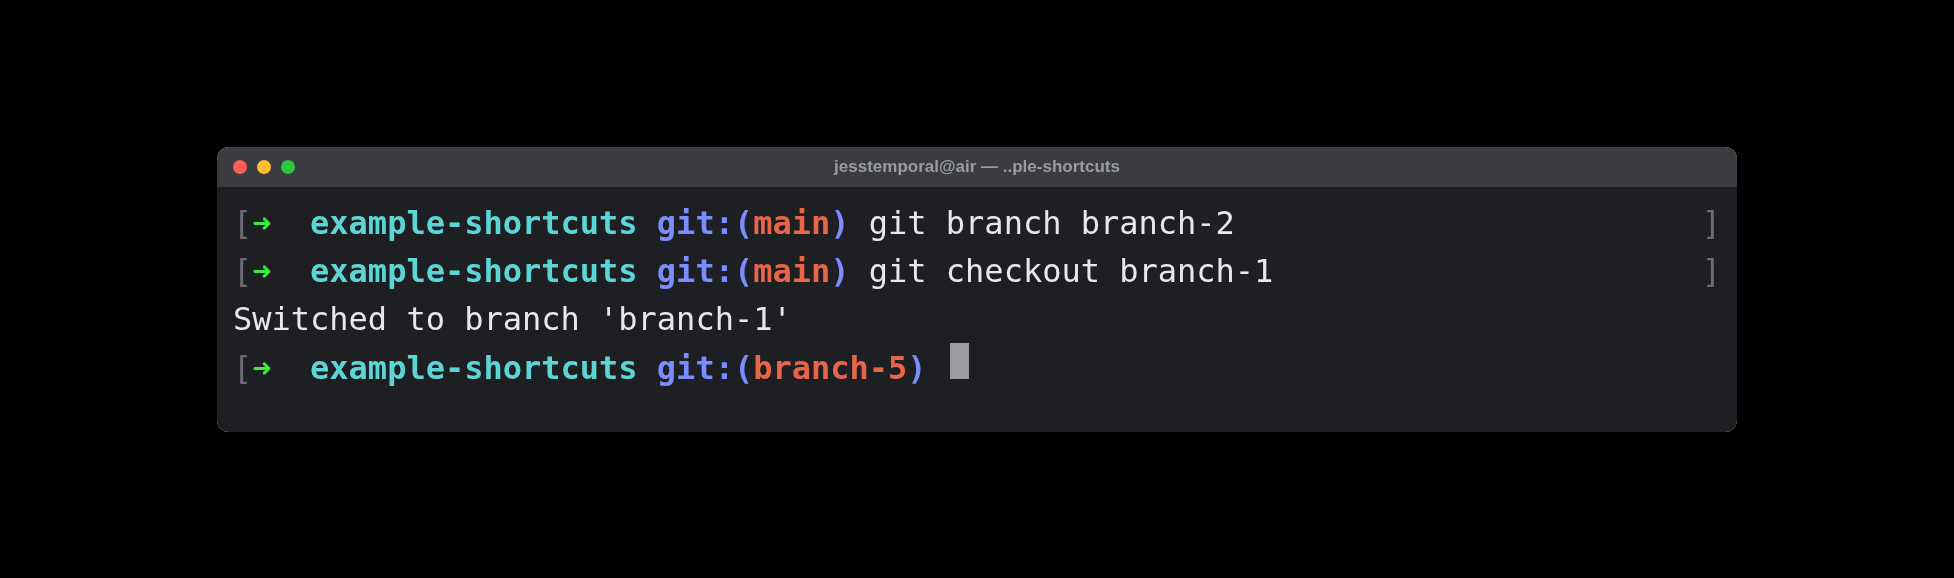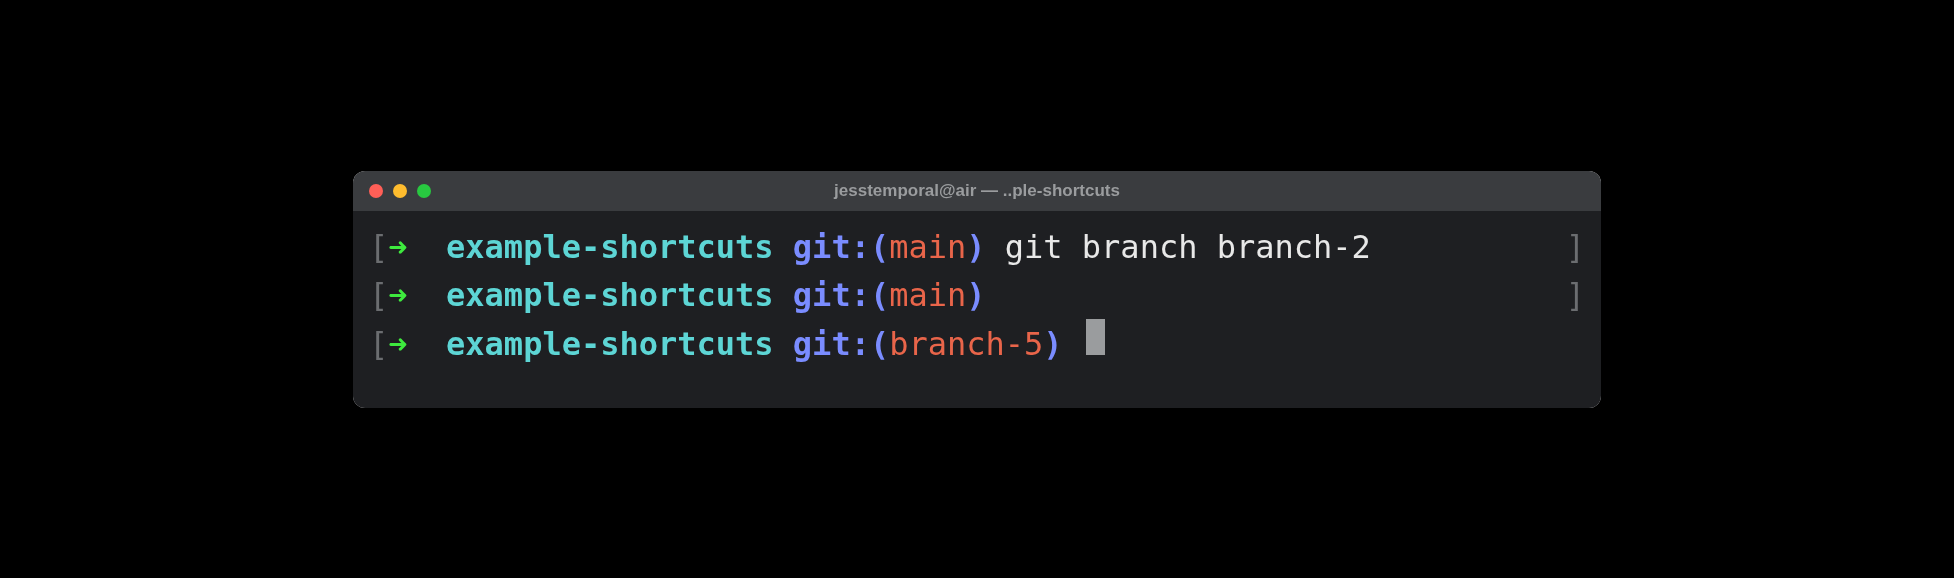--- a/index.html
+++ b/index.html
@@ -12,21 +12,21 @@
       background: #000000;
       width: 1954px;
       height: 578px;
       display: flex;
       align-items: center;
       justify-content: center;
       font-family: 'SF Mono', 'Menlo', 'Monaco', 'Consolas', monospace;
     }
     
     .terminal-window {
-      width: 1248px;
+      width: 1520px;
       background: #e5e5e5;
       border-radius: 12px;
       overflow: hidden;
       box-shadow: 0 20px 60px rgba(0,0,0,0.5);
     }
     
     .titlebar {
       background: #3a3c3f;
       height: 40px;
       display: flex;
@@ -95,21 +95,21 @@
       font-weight: bold;
     }
     
     .paren {
       color: #7a8cff;
       font-weight: bold;
     }
     
     .branch {
       color: #e9654a;
-      font-weight: normal;
+      font-weight: bold;
     }
     
     .cmd {
       color: #e8e8e8;
     }
     
     .output {
       color: #e8e8e8;
     }
     
@@ -140,22 +140,25 @@
     <div class="window-title">jesstemporal@air — ..ple-shortcuts</div>
   </div>
 
   <div class="terminal-content">
 
     <div class="line">
       <span class="bracket">[</span><span class="arrow">➜</span><span>  </span><span class="dir">example-shortcuts</span><span> </span><span class="git-label">git:</span><span class="paren">(</span><span class="branch">main</span><span class="paren">)</span><span> </span><span class="cmd">git branch branch-2</span><span class="right-bracket">]</span>
     </div>
 
     <div class="line">
-      <span class="bracket">[</span><span class="arrow">➜</span><span>  </span><span class="dir">example-shortcuts</span><span> </span><span class="git-label">git:</span><span class="paren">(</span><span class="branch">main</span><span class="paren">)</span><span> </span><span class="right-bracket">]</span>
+      <span class="bracket">[</span><span class="arrow">➜</span><span>  </span><span class="dir">example-shortcuts</span><span> </span><span class="git-label">git:</span><span class="paren">(</span><span class="branch">main</span><span class="paren">)</span><span> </span><span class="cmd">git checkout branch-1</span><span class="right-bracket">]</span>
     </div>
 
+    <div class="line">
+      <span class="output">Switched to branch 'branch-1'</span>
+    </div>
 
     <div class="line">
       <span class="bracket">[</span><span class="arrow">➜</span><span>  </span><span class="dir">example-shortcuts</span><span> </span><span class="git-label">git:</span><span class="paren">(</span><span class="branch">branch-5</span><span class="paren">)</span><span> </span><span class="cursor"></span>
     </div>
 
   </div>
 </div>
 
 </body></html>

